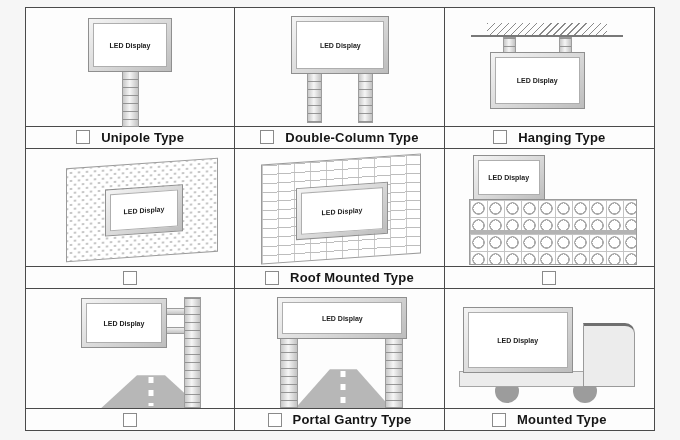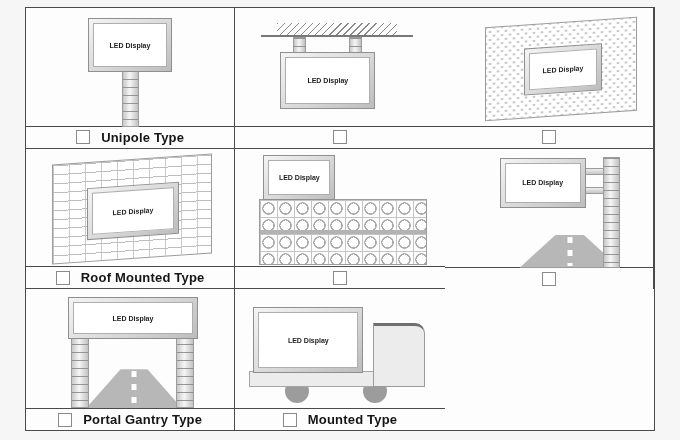--- a/index.html
+++ b/index.html
@@ -114,35 +114,51 @@
           <span class="led-text">LED Display</span>
         </div>
       </div>
     </div>
     <div class="bar">
       <span class="cb"></span>
       <span class="lbl">Unipole Type</span>
     </div>
   </div>
 
+  <div class="cell">
+    <div class="art">
+      <div class="pole" style="left:72px;top:64px;width:15px;height:51px;"></div>
+      <div class="pole" style="left:123px;top:64px;width:15px;height:51px;"></div>
+      <div class="board" style="left:56px;top:8px;width:98px;height:58px;">
+        <div class="screen">
+          <span class="led-text">LED Display</span>
+        </div>
+      </div>
+    </div>
+    <div class="bar">
+      <span class="cb"></span>
+      <span class="lbl">Double-Column Type</span>
+    </div>
+  </div>
 
   <div class="cell last-col">
     <div class="art">
       <div class="hatch" style="left:42px;top:15px;width:120px;height:12px;"></div>
       <div class="ceiling" style="left:26px;top:27px;width:152px;"></div>
       <div class="pole" style="left:58px;top:29px;width:13px;height:17px;"></div>
       <div class="pole" style="left:114px;top:29px;width:13px;height:17px;"></div>
       <div class="board" style="left:45px;top:44px;width:95px;height:57px;">
         <div class="screen">
           <span class="led-text">LED Display</span>
         </div>
       </div>
     </div>
     <div class="bar">
       <span class="cb"></span>
+      <span class="lbl">Hanging Type</span>
     </div>
   </div>
 
   <div class="cell">
     <div class="art">
       <div class="wall embedded" style="left:40px;top:14px;width:152px;height:94px;">
         <div class="board" style="left:38px;top:23px;width:78px;height:47px;">
           <div class="screen">
             <span class="led-text">LED Display</span>
           </div>

